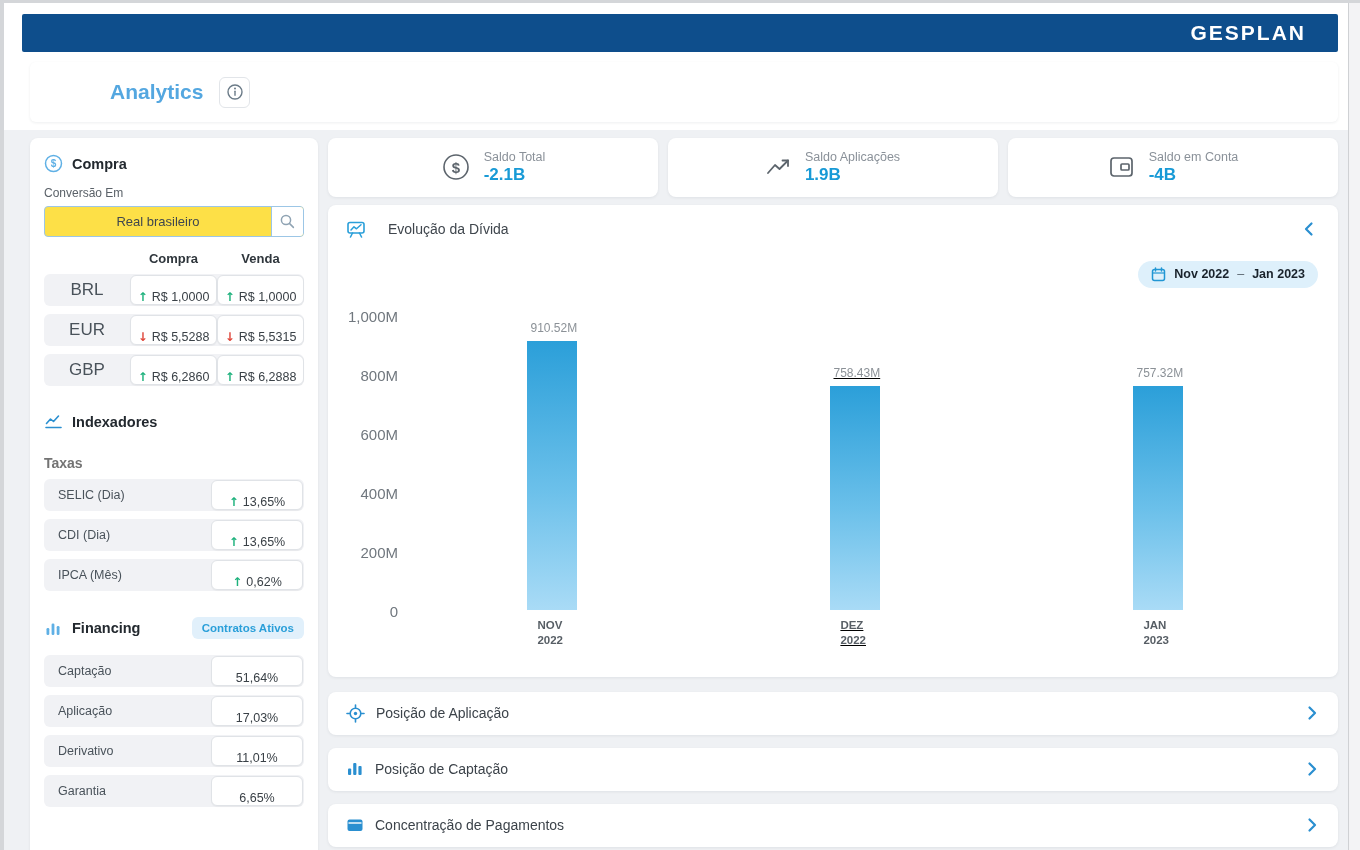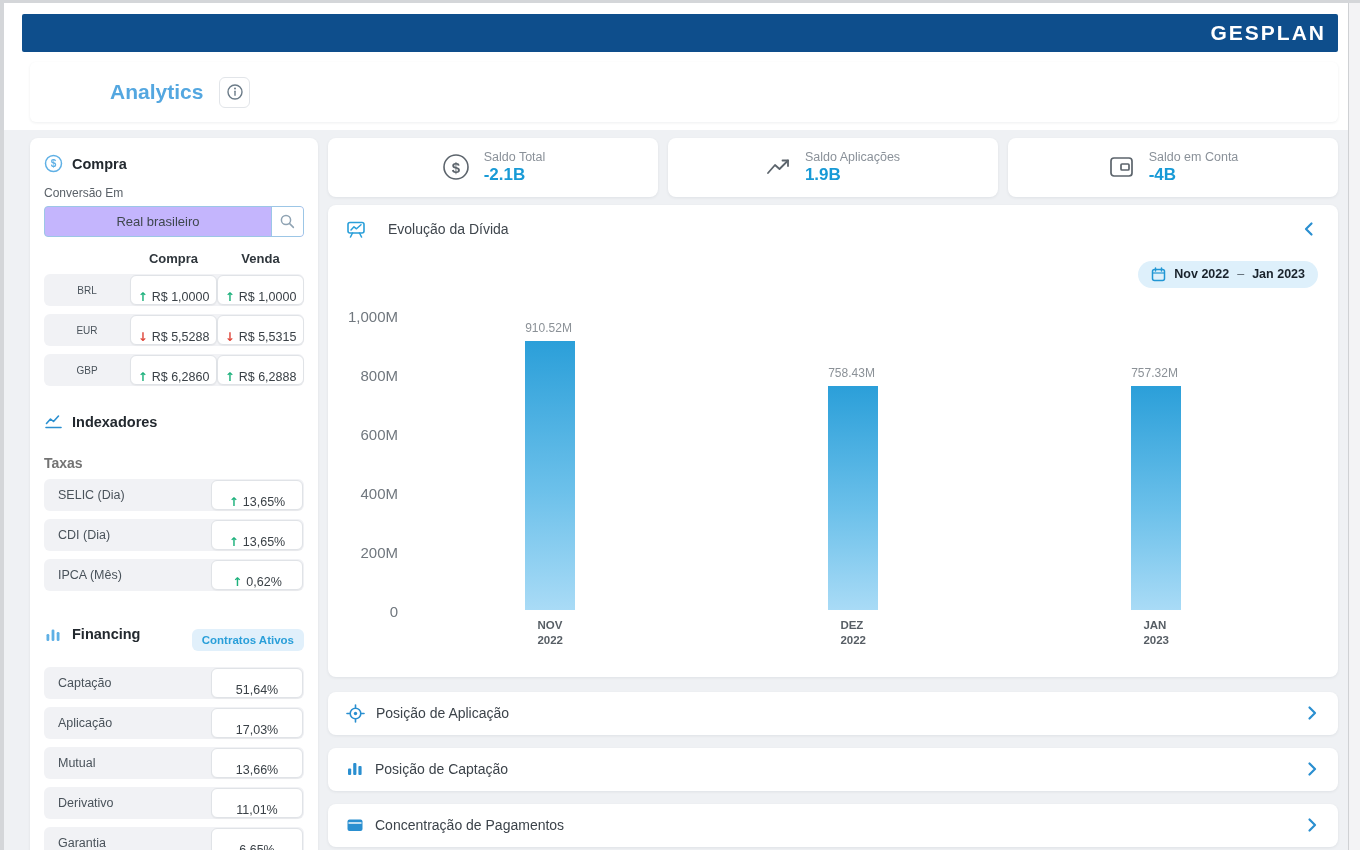--- a/index.html
+++ b/index.html
@@ -6,21 +6,21 @@
   html,body { width:1360px; height:850px; overflow:hidden;
     font-family:"Liberation Sans", sans-serif; background:#d4d6d9; }
   .stage { position:relative; width:1360px; height:850px; }
   .scroll-strip { position:absolute; top:3px; right:0; bottom:0; width:12px;
     background:#f3f3f5; border-left:1px solid #cfd1d4; }
   .window { position:absolute; left:4px; top:3px; right:12px; bottom:0;
     background:#ffffff; overflow:hidden; }
 
   
   .topbar { margin:11px 10px 0 18px; height:38px; background:#0e4e8c; border-radius:2px;
-    display:flex; align-items:center; justify-content:flex-end; padding-right:12px; }
+    display:flex; align-items:center; justify-content:flex-end; padding-right:32px; }
   .logo { color:#fff; font-size:21px; font-weight:700; letter-spacing:2px; }
 
   
   .title-card { margin:10px 10px 0 26px; height:60px; background:#fff; border-radius:6px;
     box-shadow:0 1px 3px rgba(40,50,70,.08); display:flex; align-items:center;
     padding-left:80px; gap:16px; }
   .page-title { font-size:21px; font-weight:600; color:#54a7e0; }
   .info-btn { width:31px; height:31px; background:#fff; border:1px solid #e2e5e9;
     border-radius:6px; display:flex; align-items:center; justify-content:center; cursor:pointer; }
 
@@ -28,50 +28,50 @@
   .content-wrap { margin-top:8px; background:#eff1f4; padding:8px 10px 0 26px;
     height:730px; display:flex; gap:10px; align-items:stretch; }
 
   
   .sidebar { width:288px; flex:0 0 288px; background:#fff; border-radius:8px;
     box-shadow:0 1px 3px rgba(40,50,70,.08); padding:16px 14px; }
   .sec-head { display:flex; align-items:center; gap:9px; }
   .sec-title { font-size:14.5px; font-weight:700; color:#23292f; }
   .field-label { margin-top:13px; font-size:12px; color:#5a6168; }
   .search-box { margin-top:6px; height:31px; border:1px solid #9cc6e6; border-radius:4px;
-    display:flex; align-items:stretch; overflow:hidden; background:#c4b5fd; }
+    display:flex; align-items:stretch; overflow:hidden; background:#fde047; }
   .search-input { flex:1; border:0; outline:none; text-align:center; font-size:13px;
     color:#3f474e; font-family:"Liberation Sans", sans-serif; background:transparent; }
   .search-btn { width:32px; border:0; border-left:1px solid #9cc6e6; background:#fff;
     display:flex; align-items:center; justify-content:center; cursor:pointer; }
 
   .cur-header, .cur-grid { display:grid; grid-template-columns:86px 1fr 1fr; gap:0; align-items:center; }
   .cur-header { margin-top:14px; }
   .col-h { font-size:13px; font-weight:700; color:#2f363c; text-align:center; }
   .s-row { position:relative; height:32px; margin-top:8px; }
   .pill-bg { position:absolute; inset:0; background:#f1f2f5; border-radius:6px; }
   .cur-grid { position:absolute; inset:0; }
-  .cur-code { font-size:10px; color:#49525a; text-align:center; }
+  .cur-code { font-size:17px; color:#49525a; text-align:center; }
   .val-box { height:30px; background:#fff; border:1px solid #e0e3e7; border-radius:6px;
     box-shadow:0 1px 1px rgba(0,0,0,.04); display:flex; align-items:flex-end;
     justify-content:center; gap:4px; font-size:12.5px; color:#3a4147; }
   .dir-up::before { content:"↑"; color:#1db17c; font-family:"DejaVu Sans", sans-serif;
     font-size:12px; font-weight:700; }
   .dir-down::before { content:"↓"; color:#e0483c; font-family:"DejaVu Sans", sans-serif;
     font-size:12px; font-weight:700; }
 
   .sub-col-h { margin-top:24px; font-size:14px; font-weight:700; color:#737373;
     padding-right:28px; }
   .row-label { position:absolute; left:14px; top:0; bottom:0; display:flex;
     align-items:center; font-size:12.5px; color:#49525a; }
   .val-right { position:absolute; right:1px; top:1px; bottom:1px; width:92px; }
   .gap-top { margin-top:26px; }
 
   .badge { margin-left:auto; background:#e1f0fb; color:#2a9fd9; font-size:11.5px;
-    font-weight:700; padding:5px 10px; border-radius:6px;margin-top:12px; }
+    font-weight:700; padding:5px 10px; border-radius:6px; }
 
   
   .main { flex:1; display:flex; flex-direction:column; min-width:0; }
   .kpi-row { display:flex; gap:10px; height:60px; margin-bottom:8px; }
   .kpi-card { flex:1; background:#fff; border-radius:8px; box-shadow:0 1px 3px rgba(40,50,70,.08);
     display:flex; align-items:center; justify-content:center; gap:13px; }
   .kpi-text { display:flex; flex-direction:column; }
   .kpi-label { font-size:12.5px; color:#8a9199; }
   .kpi-value { font-size:17px; font-weight:700; color:#189ad6; margin-top:1px; }
 
@@ -82,24 +82,24 @@
   .collapse-btn { position:absolute; right:18px; top:13px; width:22px; height:22px;
     background:transparent; border:0; cursor:pointer; display:flex; align-items:center; justify-content:center; }
   .date-badge { position:absolute; right:20px; top:56px; height:27px; background:#def0fb;
     border-radius:14px; display:flex; align-items:center; gap:8px; padding:0 13px;
     font-size:12.5px; font-weight:700; color:#19222b; cursor:pointer; }
   .date-sep { color:#55606a; font-weight:400; }
   .ytick { position:absolute; left:10px; width:60px; text-align:right; font-size:15px;
     color:#70777e; }
   .plot { position:absolute; left:0; right:0; top:110px; height:295px; }
   .bar-slot { position:absolute; bottom:0; width:52px; height:100%; display:flex;
-    flex-direction:column; align-items:flex-start; justify-content:flex-end; }
+    flex-direction:column; align-items:flex-end; justify-content:flex-end; }
   .bar-value { font-size:12px; color:#8b9197; margin-bottom:6px; }
   .bar { width:50px; background:linear-gradient(180deg,#2b9fd9 0%,#6bc0ea 55%,#a9dbf6 100%); }
-  .slot-0 { left:calc(22% - 25px); } .slot-1 { left:calc(52% - 25px); } .slot-2 { left:calc(82% - 25px); }
+  .slot-0 { left:calc(22% - 25px); } .slot-1 { left:calc(52% - 25px);text-decoration:underline; } .slot-2 { left:calc(82% - 25px); }
   .xlabel-slot { position:absolute; top:413px; width:50px; display:flex; justify-content:center; }
   .xlabel { font-size:11.5px; font-weight:700; color:#575e65; line-height:1.3; text-align:left; }
 
   .accordion { height:44px; background:#fff; border-radius:8px; box-shadow:0 1px 3px rgba(40,50,70,.08);
     display:flex; align-items:center; padding:0 18px; gap:11px; margin-bottom:13px; cursor:pointer; }
   .acc-title { font-size:14px; color:#3c434a; }
   .acc-chevron { margin-left:auto; display:flex; align-items:center; }
 
   svg { display:block; }
 </style>
@@ -258,25 +258,20 @@
           <span class="row-label">Captação</span>
           <span class="val-box val-right">51,64%</span>
         </div>
         <div class="s-row">
           <span class="pill-bg"></span>
           <span class="row-label">Aplicação</span>
           <span class="val-box val-right">17,03%</span>
         </div>
         <div class="s-row">
           <span class="pill-bg"></span>
-          <span class="row-label">Mutual</span>
-          <span class="val-box val-right">13,66%</span>
-        </div>
-        <div class="s-row">
-          <span class="pill-bg"></span>
           <span class="row-label">Derivativo</span>
           <span class="val-box val-right">11,01%</span>
         </div>
         <div class="s-row">
           <span class="pill-bg"></span>
           <span class="row-label">Garantia</span>
           <span class="val-box val-right">6,65%</span>
         </div>
       </aside>
 

